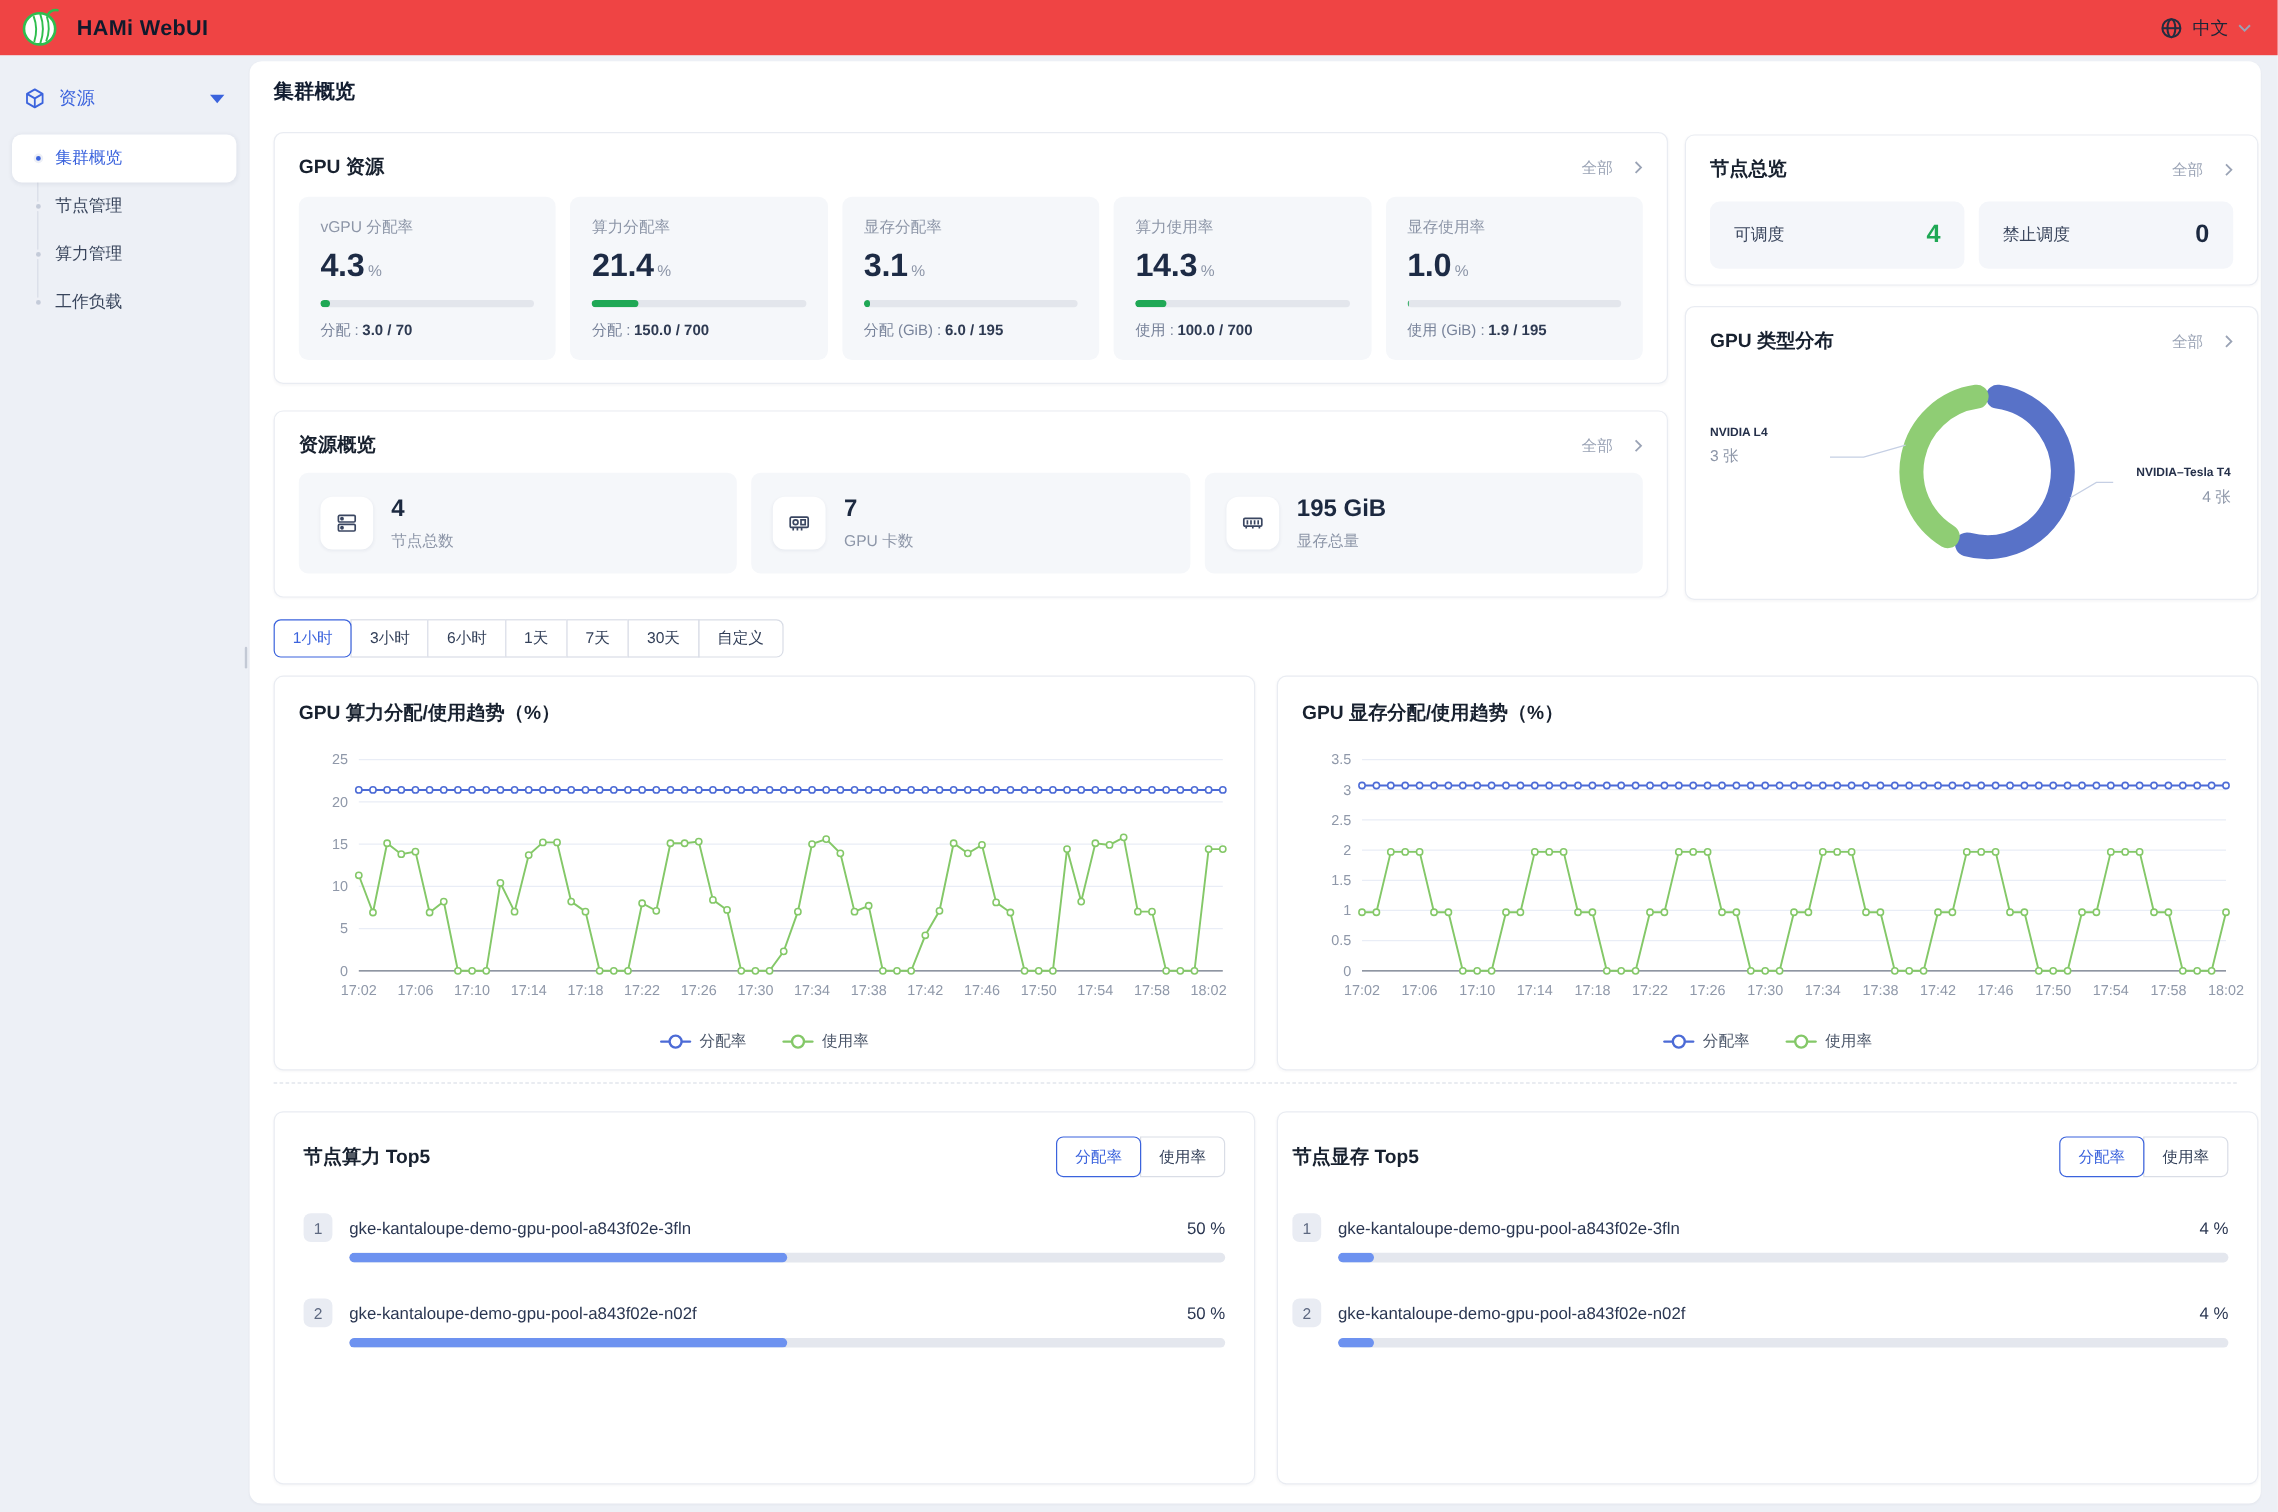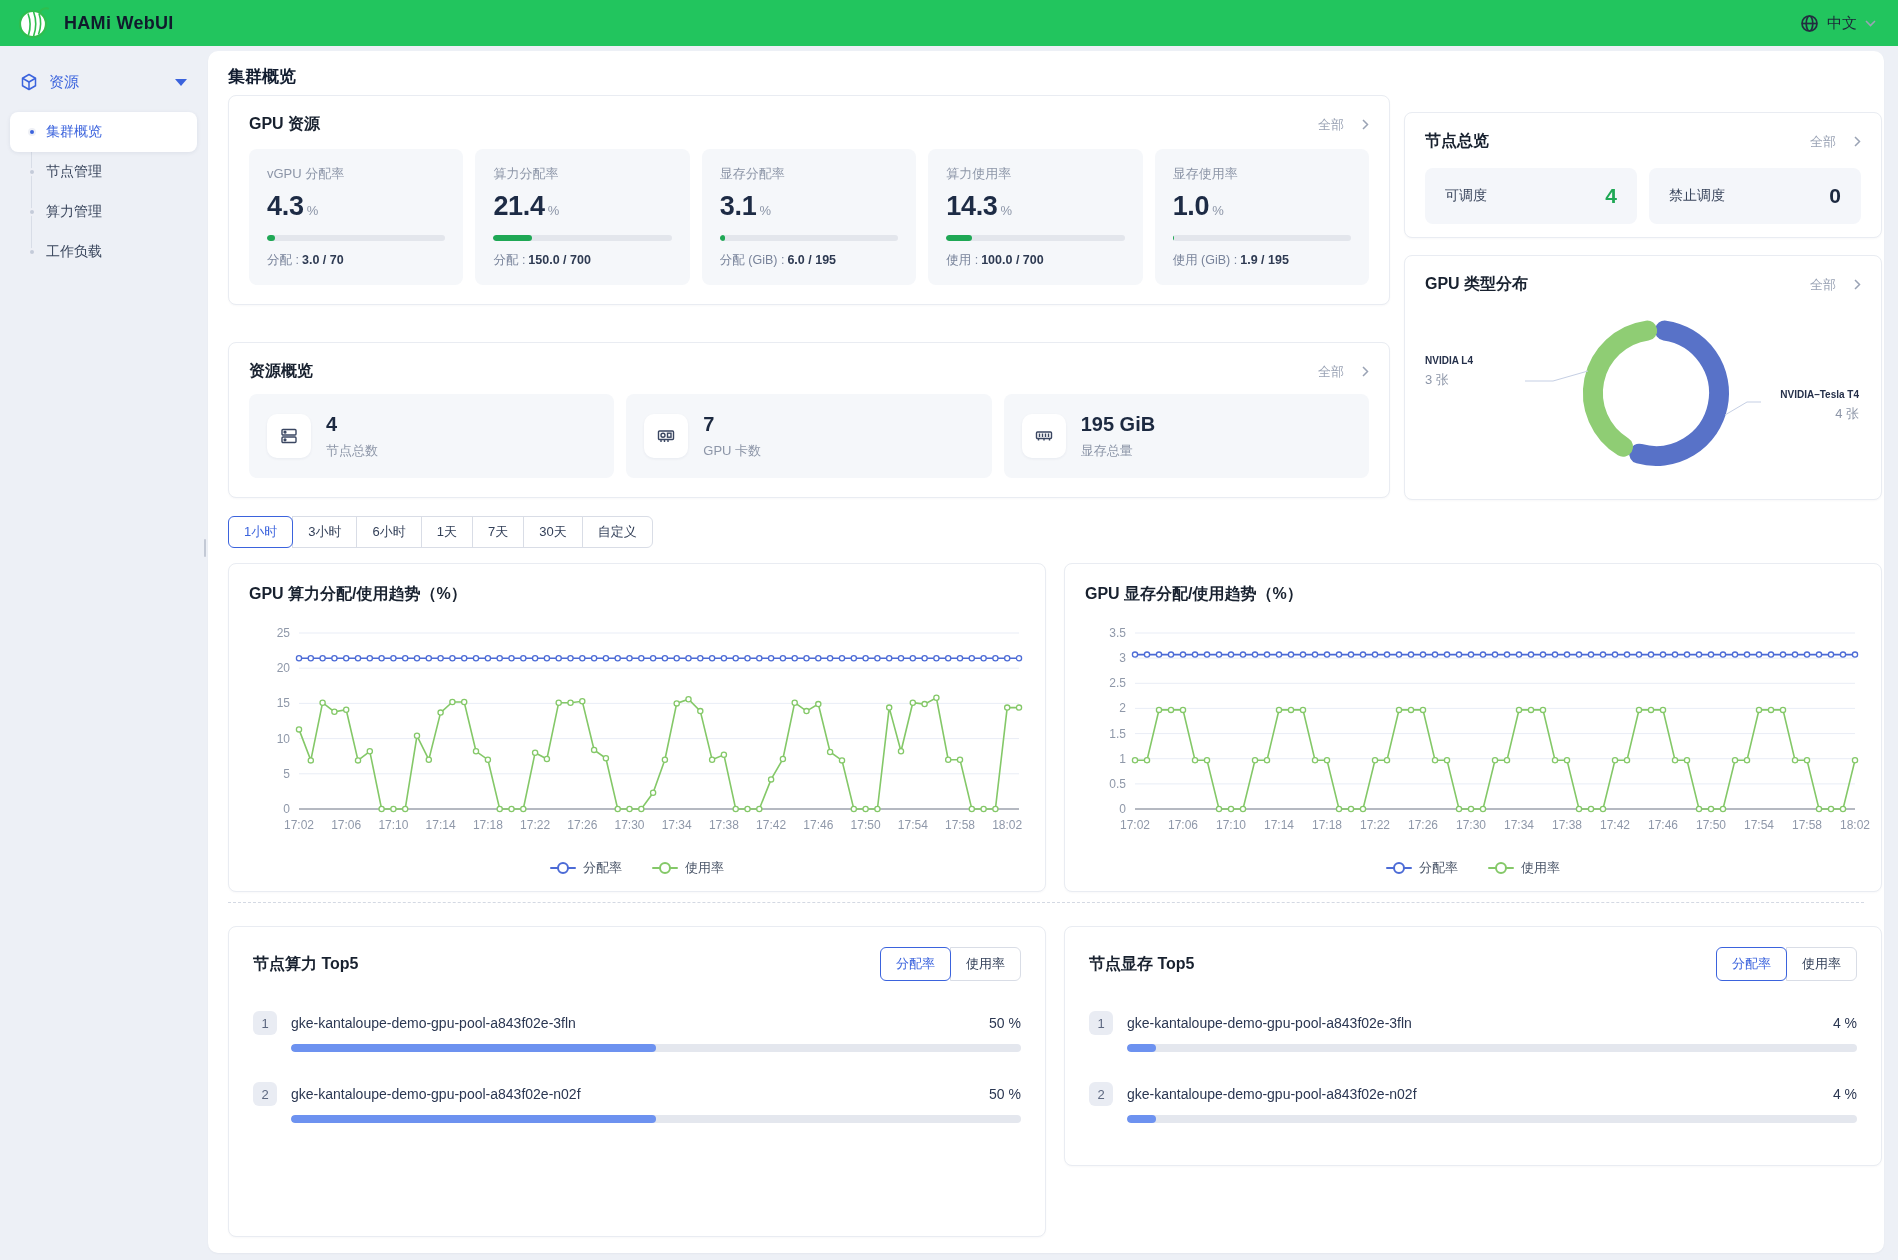--- a/index.html
+++ b/index.html
@@ -1,21 +1,21 @@
 <!DOCTYPE html>
 <html><head>
 <meta charset="utf-8">
 <style>
   * { margin:0; padding:0; box-sizing:border-box; }
   html,body { width:1898px; height:1260px; overflow:hidden; background:#edf0f6;
     font-family:"Liberation Sans","DejaVu Sans",sans-serif; color:#1d2940; }
   svg { display:block; overflow:visible; }
 
   
-  .topbar { position:absolute; left:0; top:0; width:1898px; height:46px; background:#22c55e; }
+  .topbar { position:absolute; left:0; top:0; width:1898px; height:46px; background:#ef4444; }
   .brand { position:absolute; left:16px; top:5px; display:flex; align-items:center; gap:12px; }
   .brand-title { font-size:18px; font-weight:700; color:#101a2c; letter-spacing:.3px; }
   .lang { position:absolute; right:22px; top:0; height:46px; display:flex; align-items:center; gap:8px; cursor:pointer; }
   .lang-label { font-size:15px; color:#1c2638; }
 
   
   .sidebar { position:absolute; left:0; top:46px; width:207px; bottom:0; }
   .group-row { margin:20px 10px 0 10px; height:32px; display:flex; align-items:center; padding:0 10px; }
   .group-label { margin-left:11px; font-size:15px; color:#3b63dd; font-weight:500; }
   .caret-down { margin-left:auto; width:0; height:0; border-left:6px solid transparent; border-right:6px solid transparent; border-top:7px solid #3b63dd; }
@@ -30,21 +30,21 @@
   
   .panel { position:absolute; left:208px; top:51px; width:1676px; height:1202px; background:#ffffff; border-radius:10px; box-shadow:0 1px 2px rgba(20,30,60,.04); }
   .page-title { position:absolute; left:20px; top:14px; font-size:17px; font-weight:700; color:#121d30; }
 
   .card { position:absolute; background:#fff; border:1px solid #e9ecf2; border-radius:8px; box-shadow:0 1px 2px rgba(22,34,64,.03); }
   .card-head { display:flex; align-items:center; }
   .card-title { font-size:16px; font-weight:700; color:#18212f; }
   .view-all { margin-left:auto; display:flex; align-items:center; gap:18px; font-size:13px; color:#9aa3b5; cursor:pointer; }
 
   
-  .gpu-card { left:20px; top:44px; width:1162px; height:210px; padding:18px 20px; }
+  .gpu-card { left:20px; top:59px; width:1162px; height:210px; padding:18px 20px; }
   .stats-row { display:flex; gap:12px; margin-top:14px; }
   .stat-tile { flex:1; background:#f5f7fa; border-radius:8px; padding:16px 18px; }
   .stat-label { font-size:13px; color:#8d96a8; }
   .stat-val { margin-top:8px; display:flex; align-items:baseline; }
   .stat-num { font-size:27px; font-weight:700; color:#1d2b45; letter-spacing:-.3px; }
   .stat-pct { font-size:13px; color:#8d96a8; margin-left:3px; }
   .pbar { margin:13px 0 11px 0; height:6px; background:#e3e6ec; border-radius:3px; overflow:hidden; }
   .pbar > .fill { height:100%; border-radius:3px; background:#1fa855; }
   .stat-detail { font-size:12.5px; color:#78839a; }
   .stat-detail b { color:#2e3a52; font-weight:700; margin-left:3px; }
@@ -90,21 +90,21 @@
   .lgd { display:flex; align-items:center; gap:7px; font-size:13px; color:#4a5568; cursor:pointer; }
   .lgd .mk { position:relative; width:26px; height:12px; }
   .lgd .mk::before { content:''; position:absolute; left:0; right:0; top:5px; height:2px; background:var(--c); border-radius:1px; }
   .lgd .mk::after { content:''; position:absolute; left:7px; top:0; width:8px; height:8px; border:2px solid var(--c); border-radius:50%; background:#fff; }
 
   .dashed-sep { position:absolute; left:20px; top:851px; width:1636px; border-top:1px dashed #d4d9e3; }
 
   
   .top5-card { padding:20px 24px; }
   .t5a { left:20px; top:875px; width:818px; height:311px; }
-  .t5b { left:856px; top:875px; width:818px; height:240px; }
+  .t5b { left:856px; top:875px; width:818px; height:311px;padding-left:12px; }
   .toggle { margin-left:auto; display:inline-flex; }
   .tg-btn { border:1px solid #d9dde6; background:#fff; font-size:13px; color:#323f58; padding:7px 15px; margin-left:-1px; cursor:pointer; position:relative; }
   .tg-btn:first-child { border-radius:6px 0 0 6px; margin-left:0; }
   .tg-btn:last-child { border-radius:0 6px 6px 0; }
   .tg-btn.selected { color:#3b63dd; border-color:#3b63dd; z-index:2; border-radius:6px; }
   .t5-rows { margin-top:30px; }
   .t5-row { margin-bottom:30px; }
   .t5-line { display:flex; align-items:center; gap:14px; }
   .rank { width:24px; height:24px; background:#e9ecf3; border-radius:6px; display:flex; align-items:center; justify-content:center; font-size:13px; color:#5d6880; }
   .t5-name { font-size:14px; color:#2b3752; }

